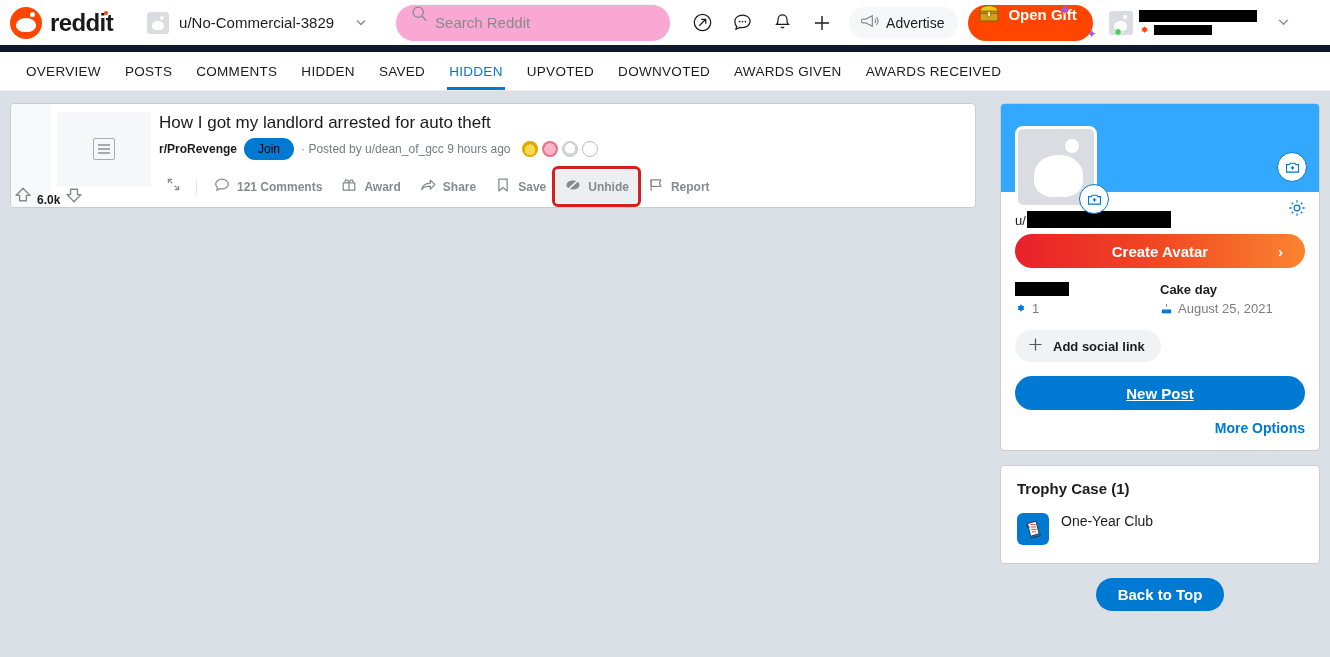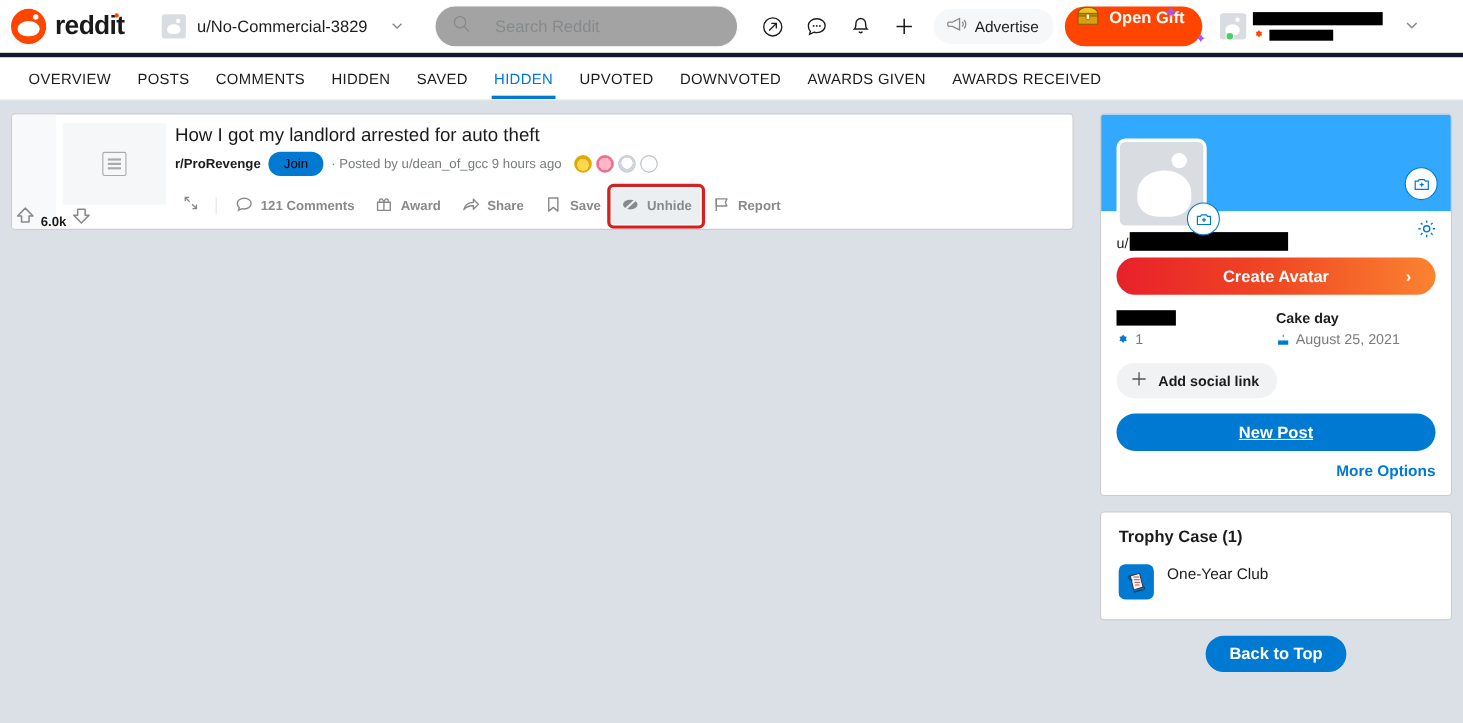--- a/index.html
+++ b/index.html
@@ -8,21 +8,21 @@
     font-family: "Liberation Sans", sans-serif;
     background: #dae0e6;
     overflow: hidden;
   }
 
   
   .header {
     height: 52px; background: #ffffff;
     display: flex; align-items: center;
     padding: 0 14px 0 10px;
-    border-bottom: 4px solid #0f172a;
+    border-bottom: 7px solid #0f172a;
     position: relative;
   }
   .logo-wrap { display: flex; align-items: center; gap: 8px; flex: 0 0 auto; }
   .logo-mark {
     width: 32px; height: 32px; border-radius: 50%;
     background: #ff4500; position: relative; flex: 0 0 auto;
   }
   .logo-mark::before {
     content: ""; position: absolute; left: 6px; top: 11px;
     width: 20px; height: 14px; border-radius: 50% 50% 45% 45%;
@@ -57,22 +57,22 @@
   .switcher-avatar::after {
     content: ""; position: absolute; left: 13px; top: 4px;
     width: 4px; height: 4px; border-radius: 50%; background: #fff;
   }
   .switcher-name { font-size: 15px; color: #1c1c1c; font-weight: 400; }
   .chev { margin-left: auto; color: #878a8c; font-size: 11px; }
 
   .search-box {
     margin-left: 22px;
     width: 276px; height: 38px; border-radius: 19px;
-    background: #a3a3a3; border: 1px solid #f6f7f8;
-    display: flex; align-items: center; gap: 22px; padding: 0 15px;
+    background: #f9a8d4; border: 1px solid #f6f7f8;
+    display: flex; gap: 7px; padding: 0 15px;
   }
   .search-input {
     border: 0; background: transparent; outline: none;
     font-size: 15px; color: #1c1c1c; width: 100%;
     font-family: "Liberation Sans", sans-serif;
   }
   .search-input::placeholder { color: #878a8c; }
 
   .icon-btn {
     width: 34px; height: 34px; border-radius: 4px;

